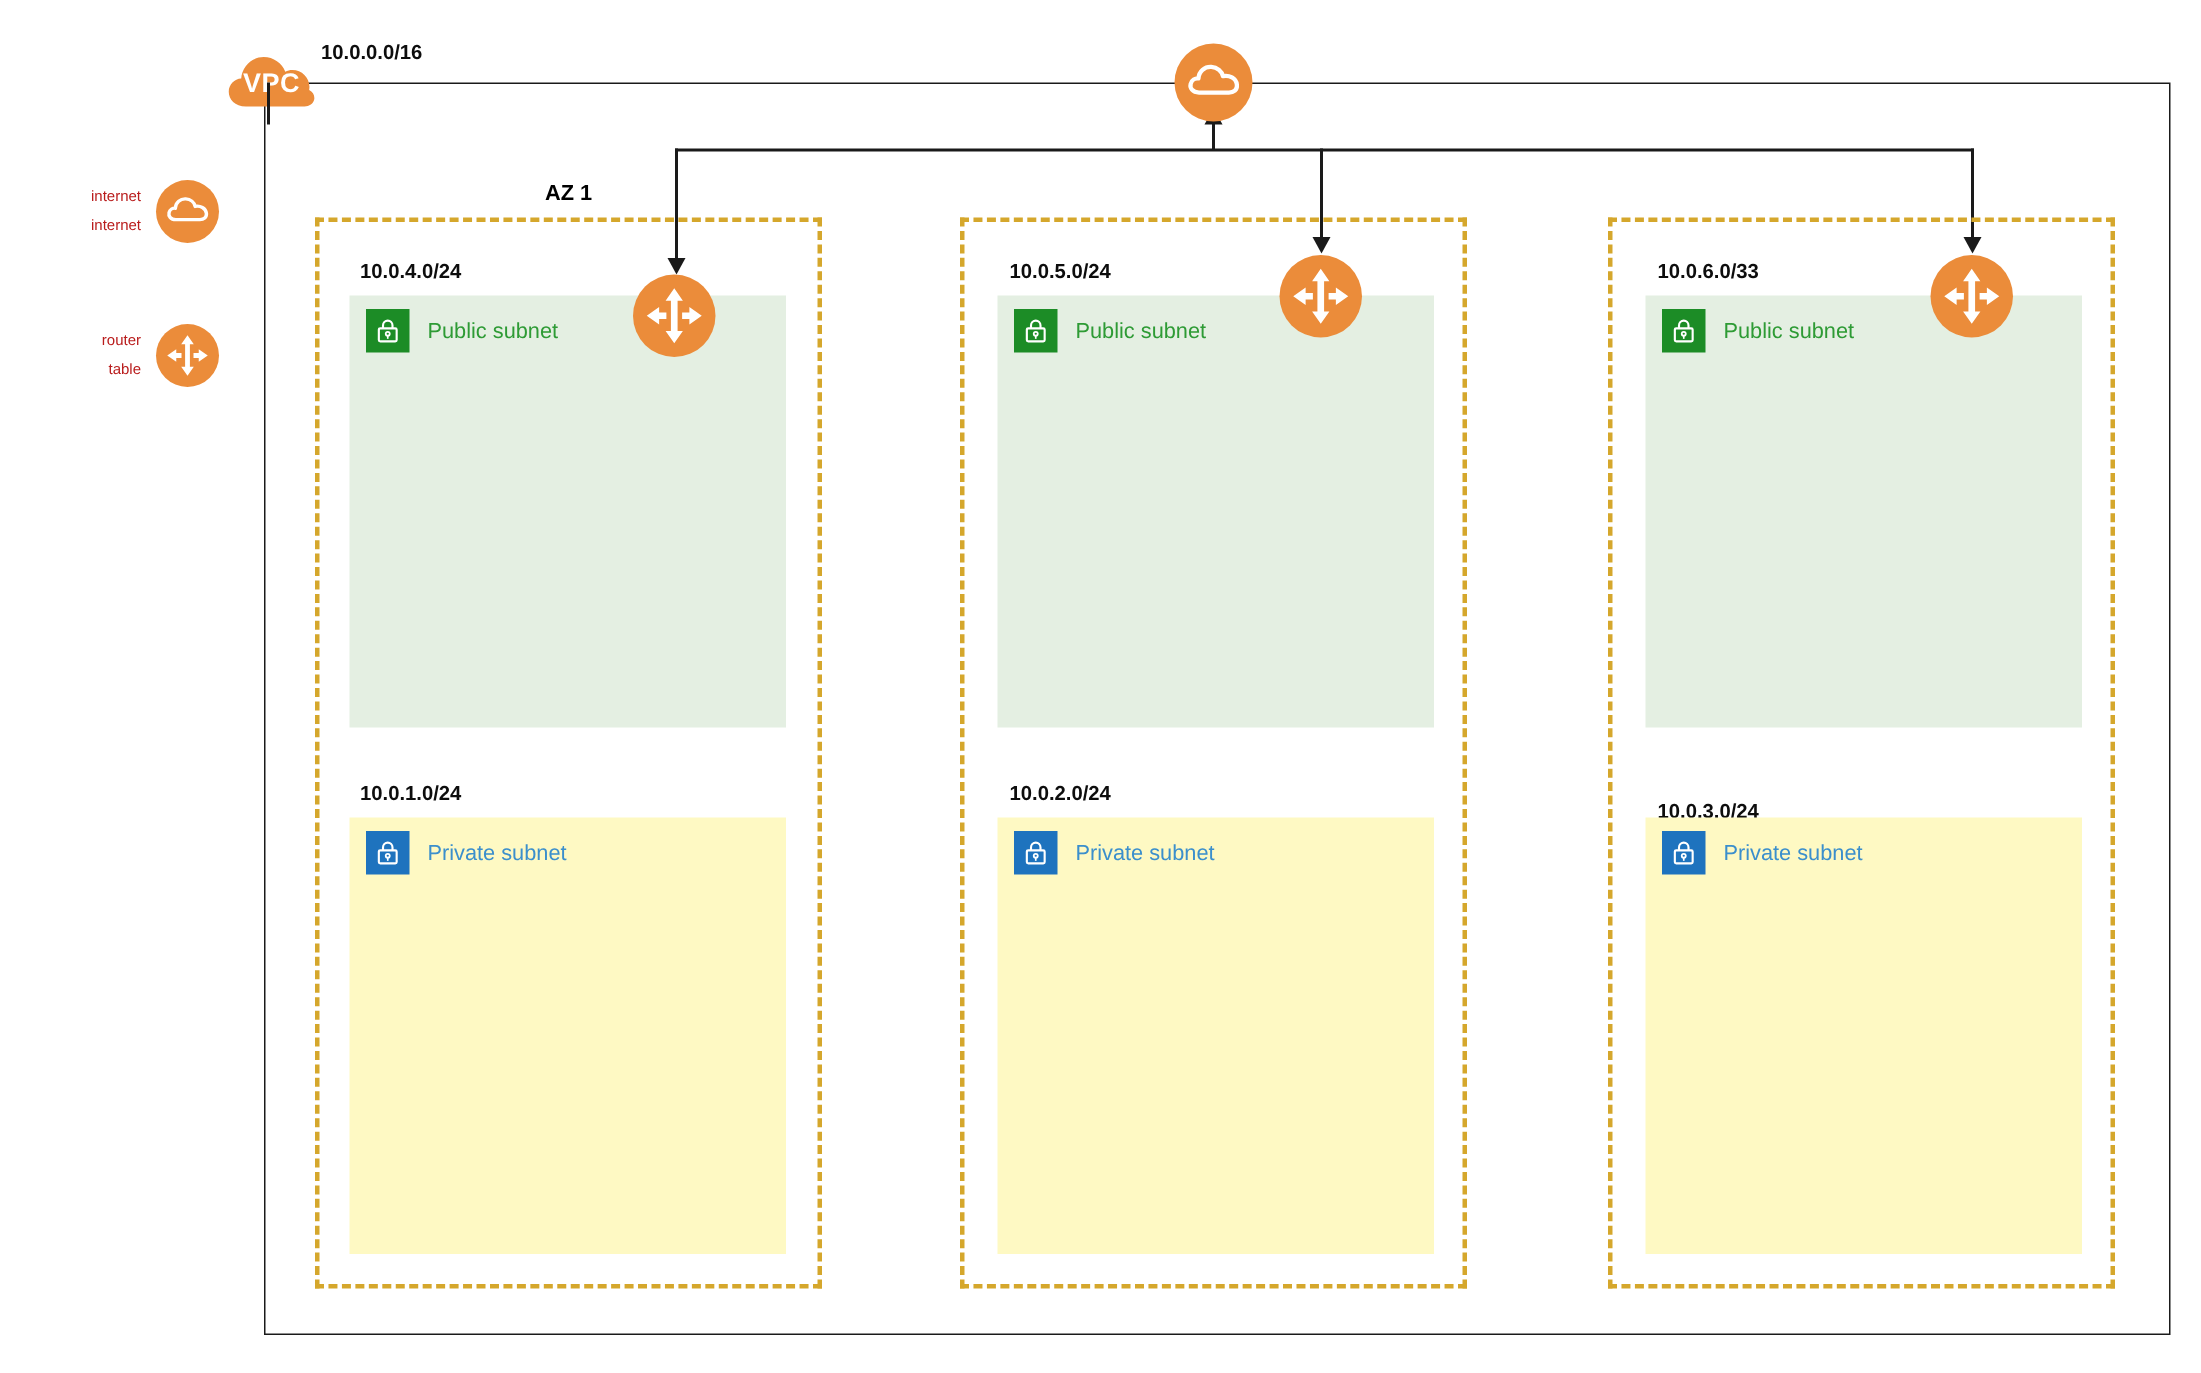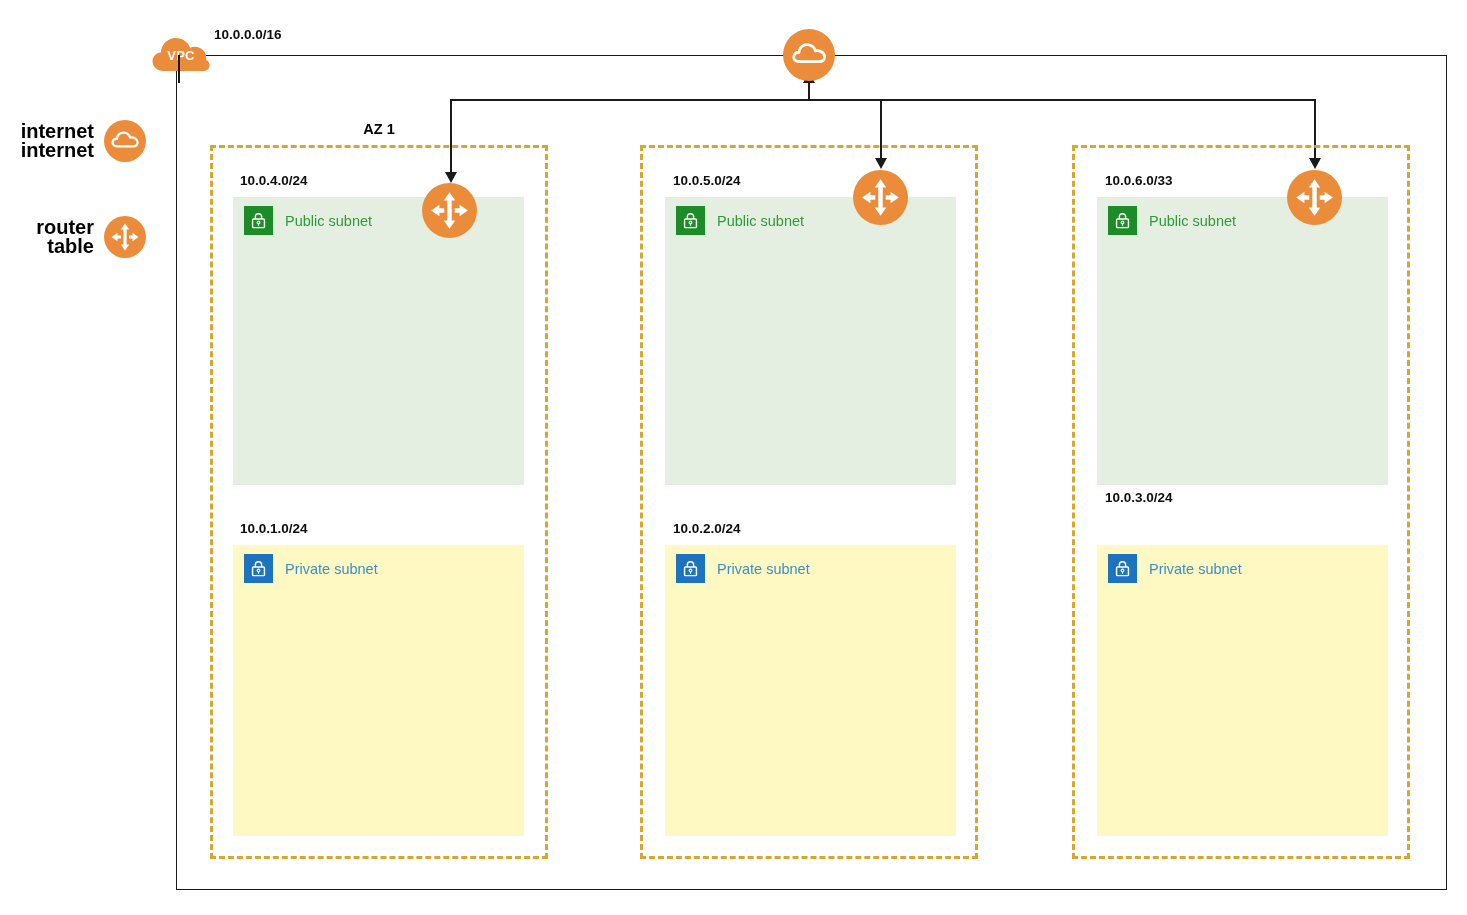--- a/index.html
+++ b/index.html
@@ -16,23 +16,23 @@
     overflow: hidden;
   }
 
   
   .legend-item {
     position: absolute;
     display: flex;
     align-items: center;
   }
   .legend-label {
-    font-size: 20px;
-    font-weight: bold;
-    color: #000000;
+    font-size: 10px;
+    font-weight: normal;
+    color: #b91c1c;
     text-align: right;
     line-height: 19px;
     width: 86px;
   }
   .legend-icon {
     margin-left: 10px;
   }
 
   
   .circ {
@@ -51,21 +51,21 @@
   }
   .vpc-badge .vpc-text {
     position: absolute;
     left: 0;
     top: 0;
     width: 62px;
     height: 44px;
     display: flex;
     align-items: center;
     justify-content: center;
-    font-size: 13px;
+    font-size: 18px;
     font-weight: bold;
     color: #ffffff;
     letter-spacing: 0.3px;
     padding-top: 4px;
     box-sizing: border-box;
   }
 
   
   .vpc-rect {
     position: absolute;
@@ -318,21 +318,21 @@
           <rect x="4.5" y="10" width="15" height="11" rx="1.2" fill="none" stroke="#ffffff" stroke-width="1.8"></rect>
           <path d="M8 10 V7.5 A4 4 0 0 1 16 7.5 V10" fill="none" stroke="#ffffff" stroke-width="1.8"></path>
           <circle cx="12" cy="14.6" r="1.7" fill="none" stroke="#ffffff" stroke-width="1.5"></circle>
           <rect x="11.3" y="15.4" width="1.4" height="3.4" fill="#ffffff"></rect>
         </svg>
       </div>
       <div class="sn-label green">Public subnet</div>
     </div>
   </div>
 
-  <div class="cidr" style="left:1105px; top:490px;">10.0.3.0/24</div>
+  <div class="cidr" style="left:1105px; top:533px;">10.0.3.0/24</div>
   <div class="subnet private" style="left:1097px; top:545px; width:291px; height:291px;">
     <div class="subnet-head">
       <div class="sn-icon blue">
         <svg width="19" height="19" viewBox="0 0 24 24">
           <rect x="4.5" y="10" width="15" height="11" rx="1.2" fill="none" stroke="#ffffff" stroke-width="1.8"></rect>
           <path d="M8 10 V7.5 A4 4 0 0 1 16 7.5 V10" fill="none" stroke="#ffffff" stroke-width="1.8"></path>
           <circle cx="12" cy="14.6" r="1.7" fill="none" stroke="#ffffff" stroke-width="1.5"></circle>
           <rect x="11.3" y="15.4" width="1.4" height="3.4" fill="#ffffff"></rect>
         </svg>
       </div>

